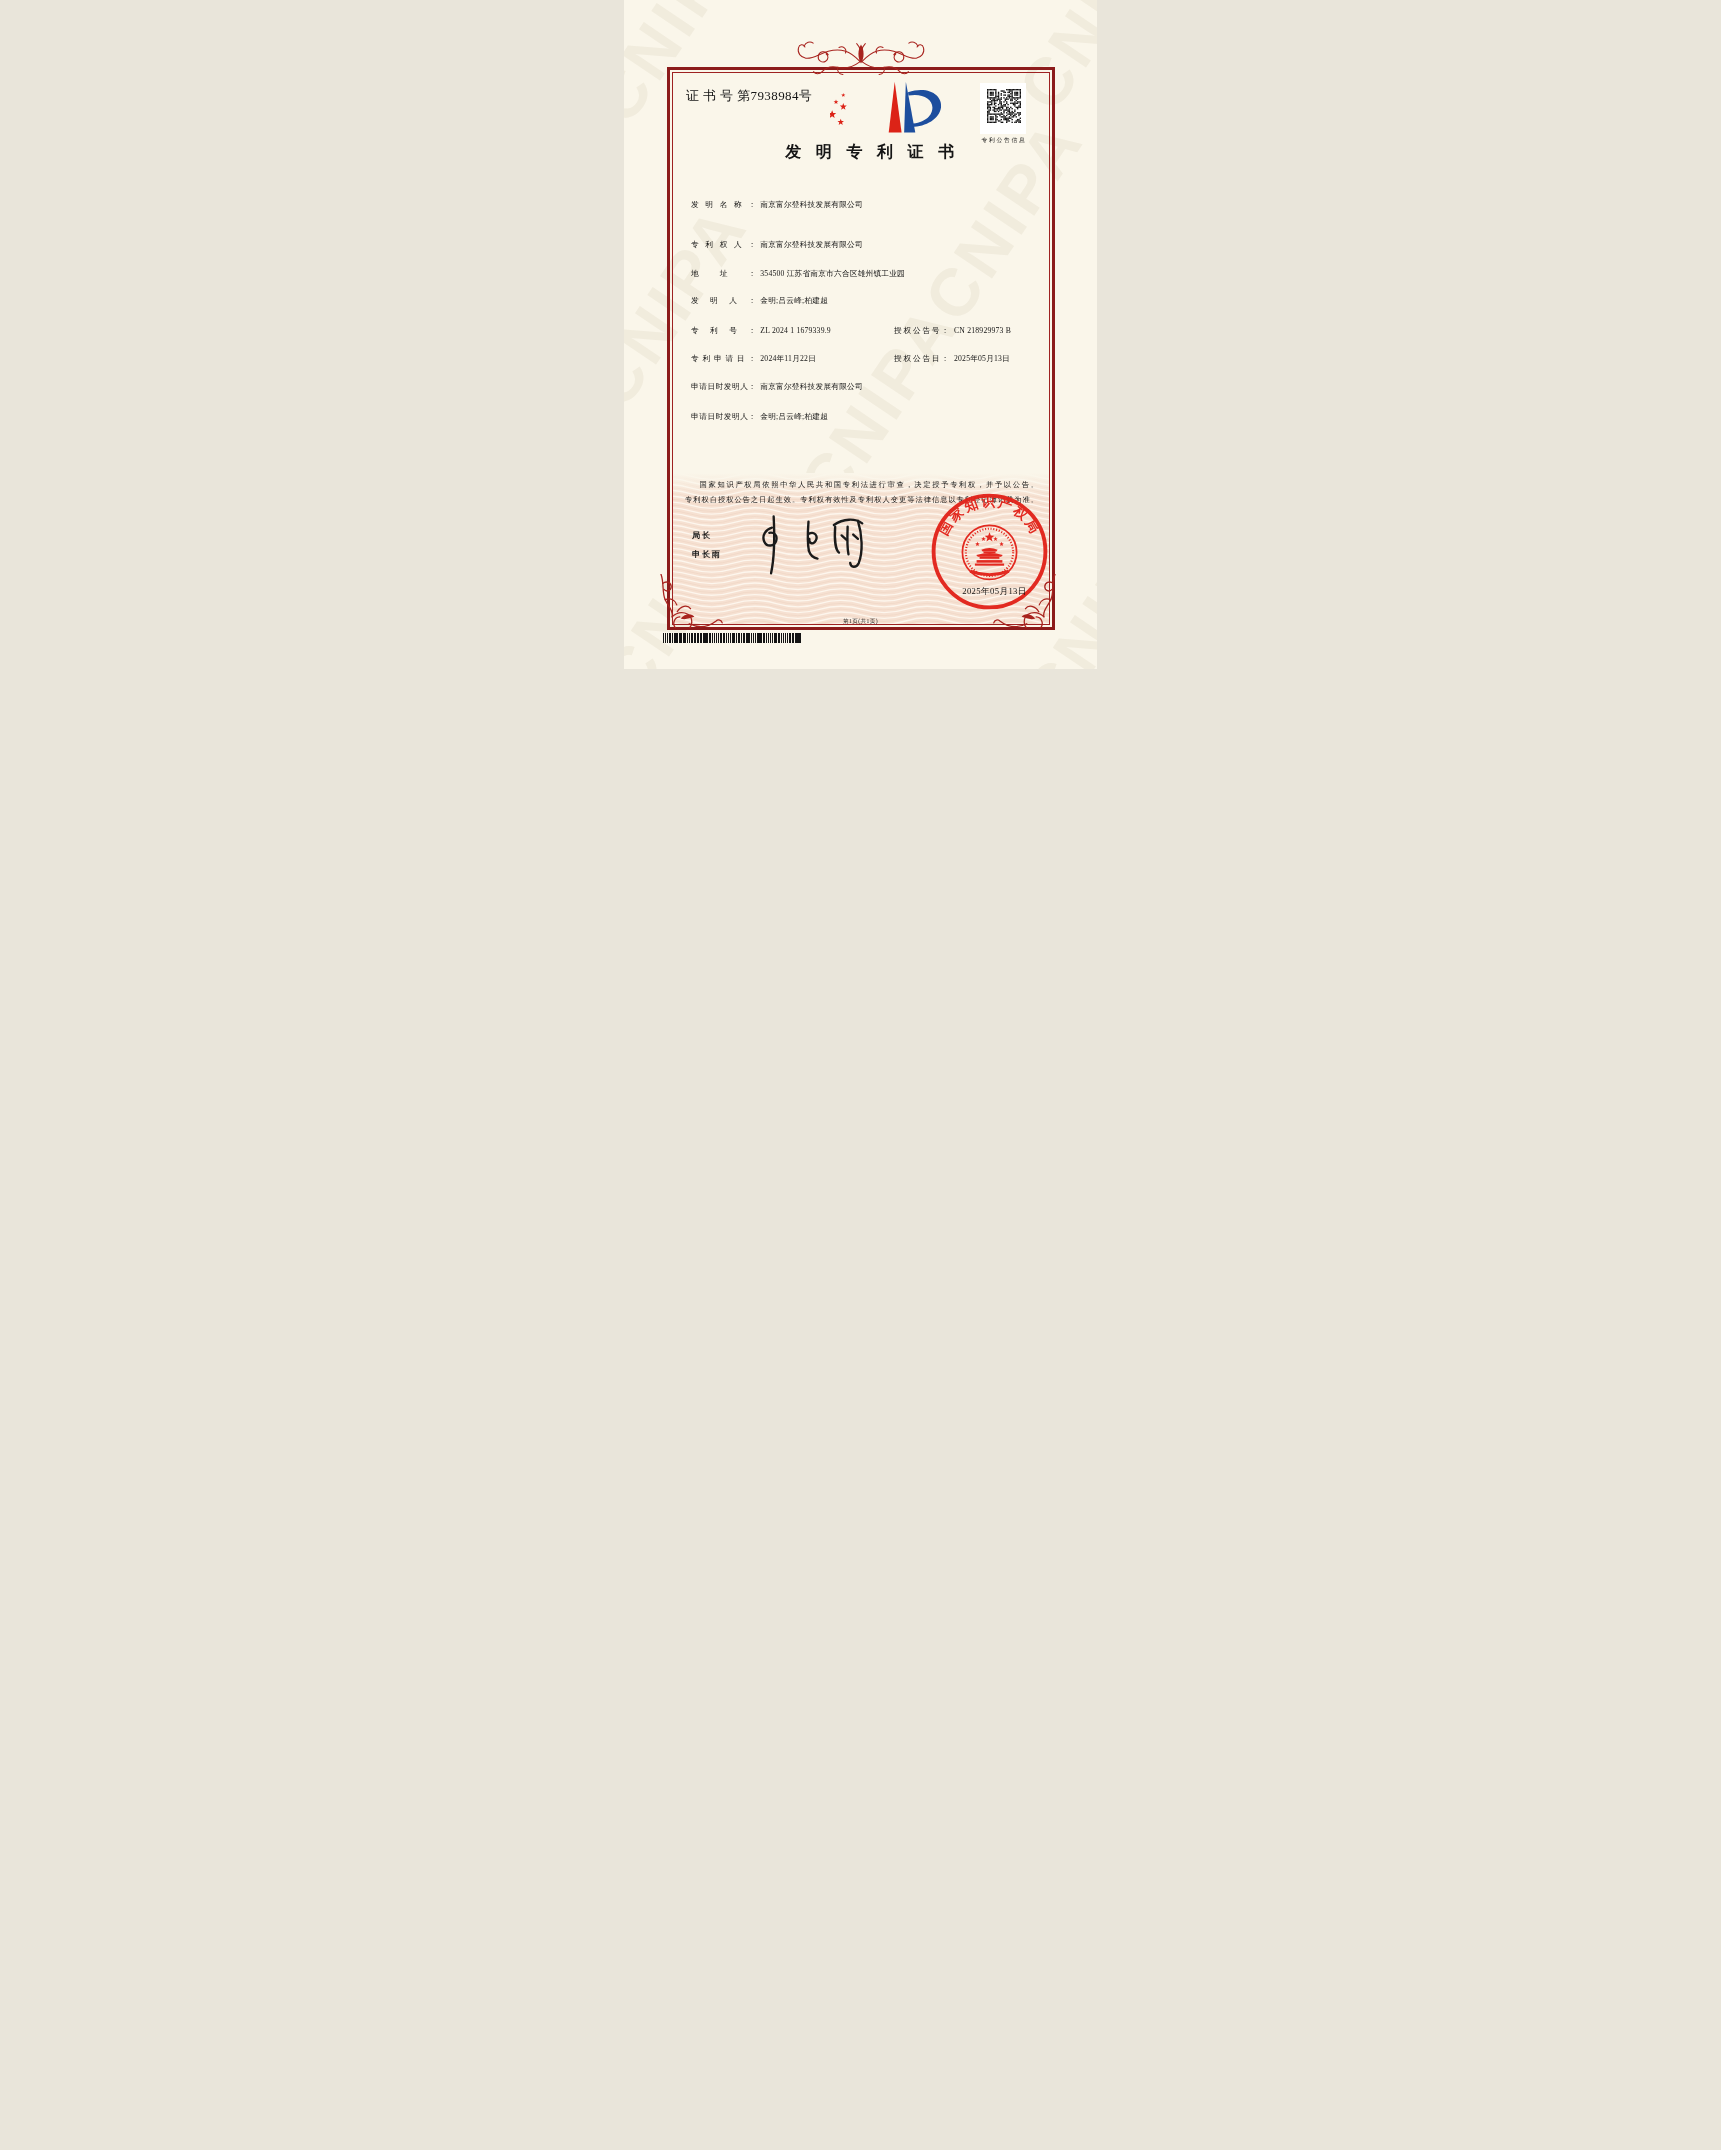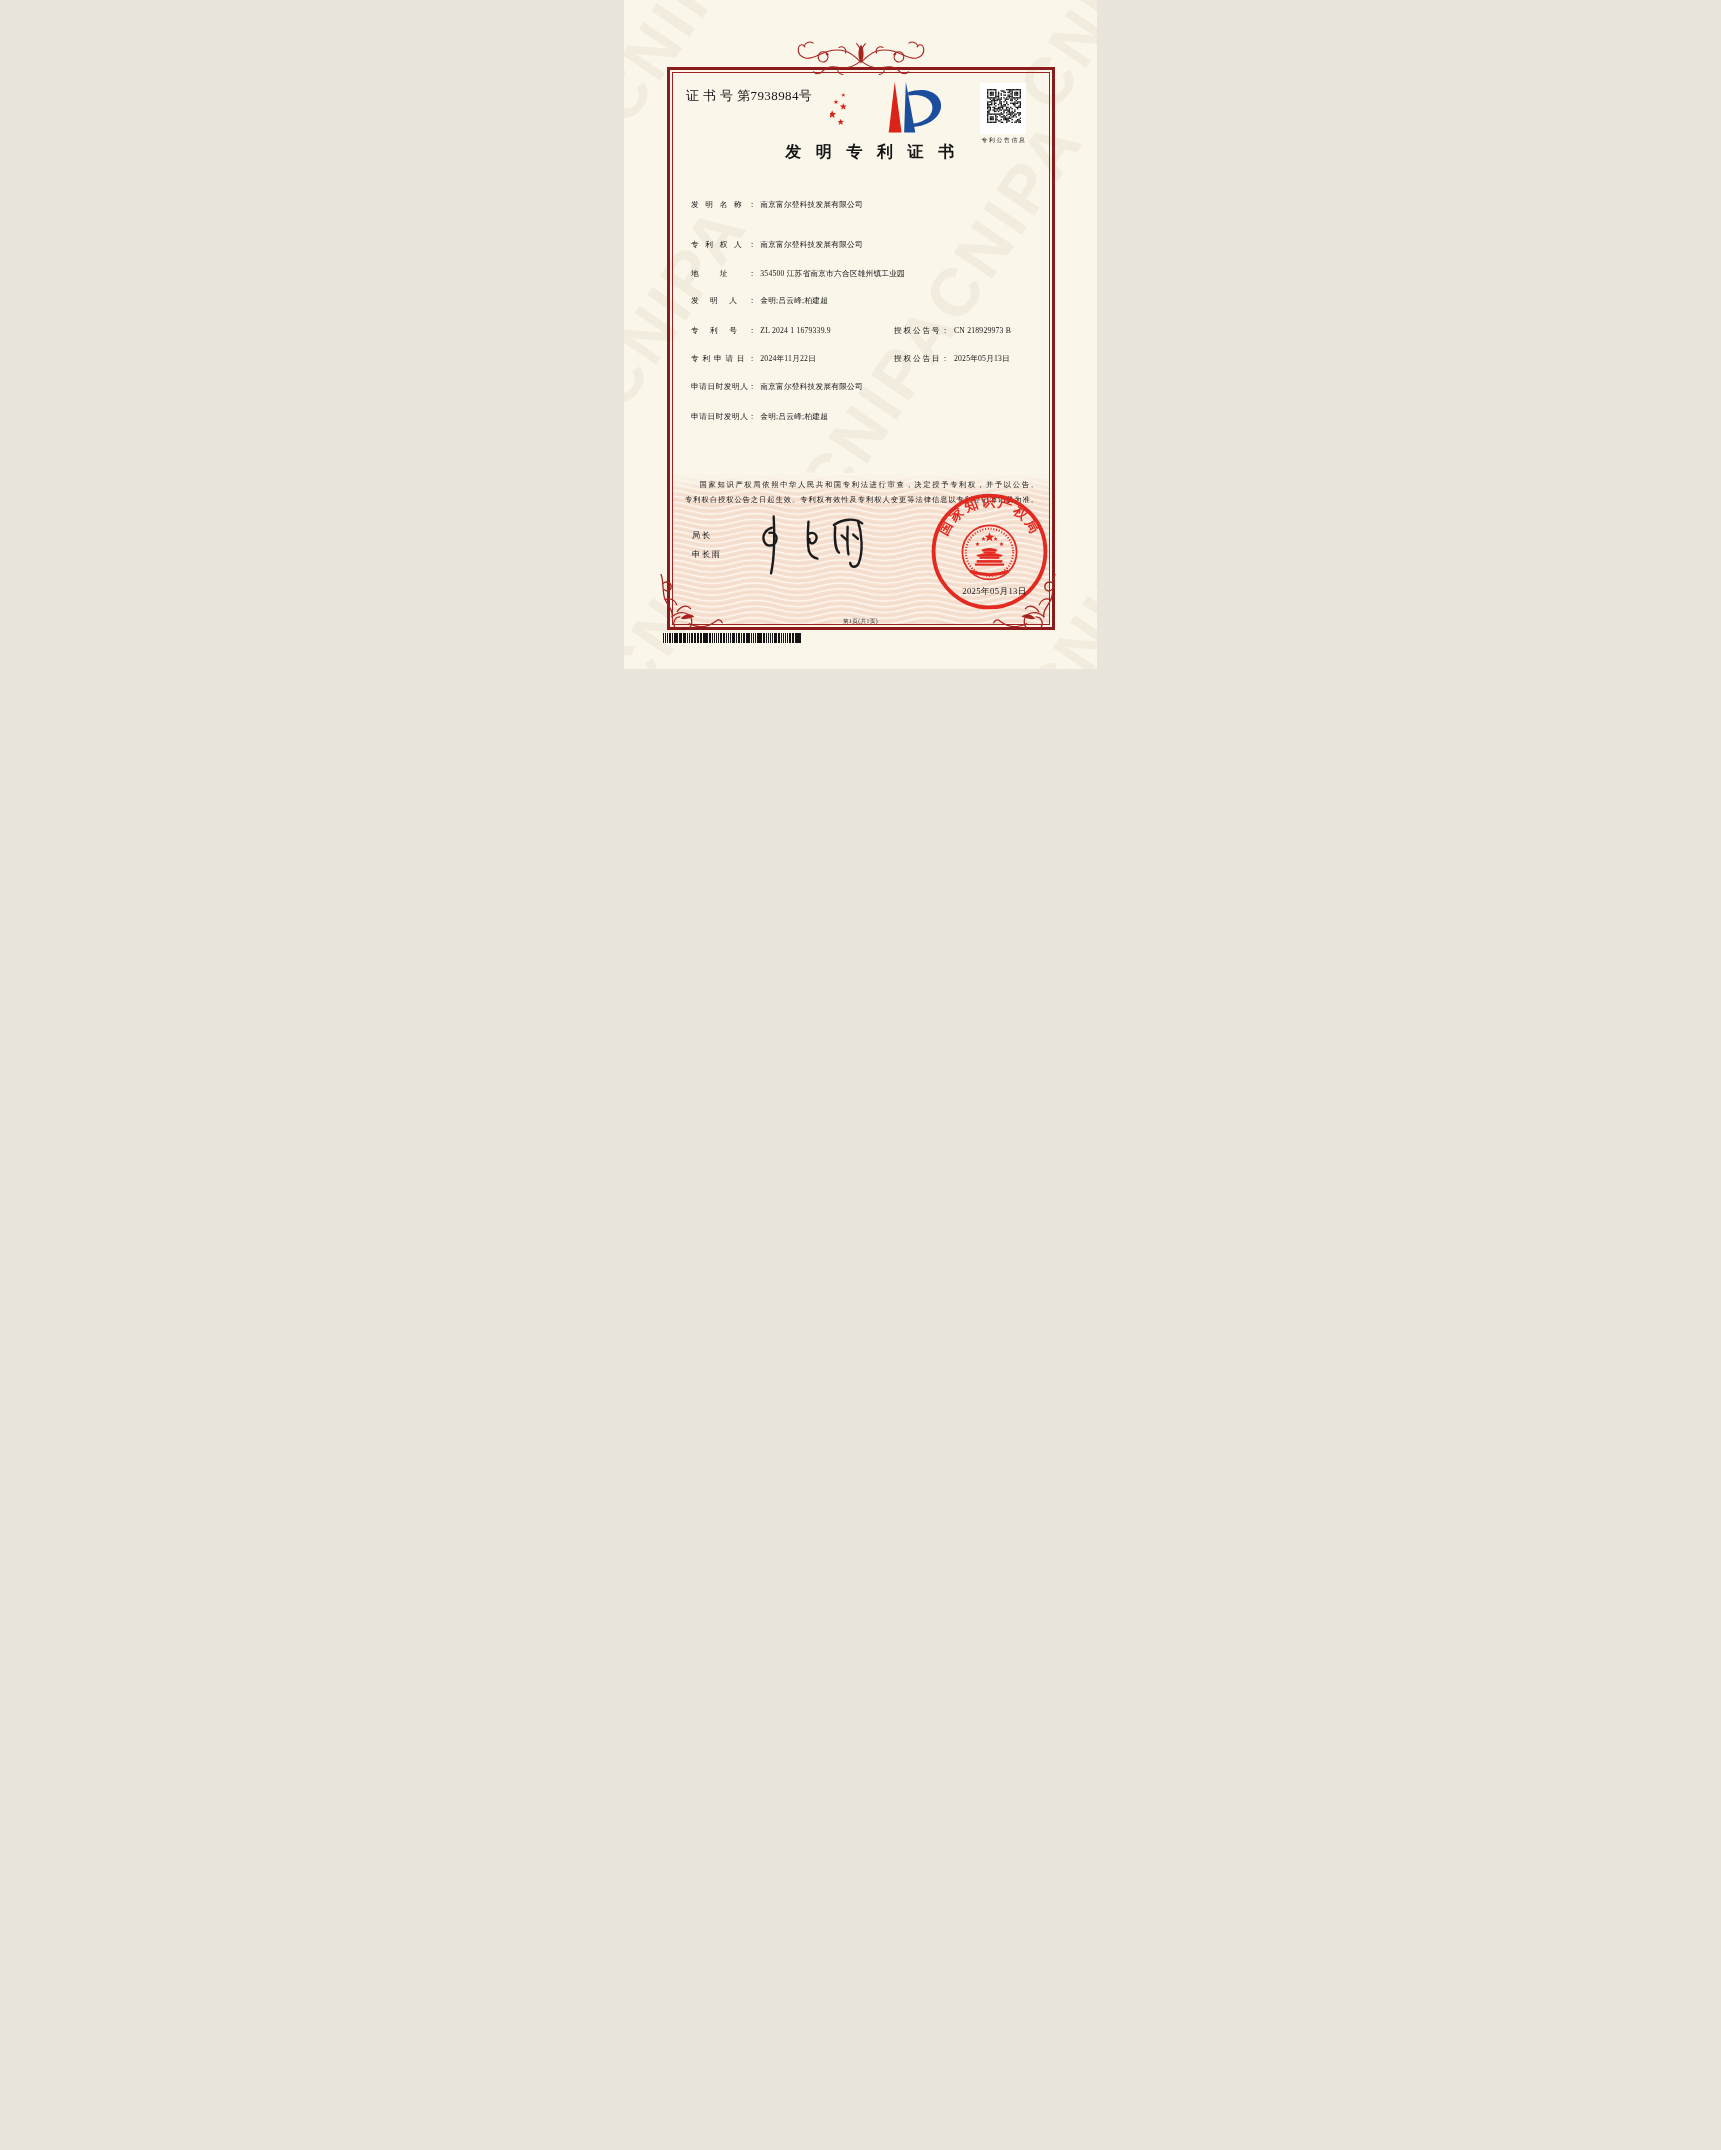--- a/index.html
+++ b/index.html
@@ -36,21 +36,21 @@
   .lbl{flex:0 0 65px;text-align:justify;text-align-last:justify;margin-right:4.3px;}
   .val{letter-spacing:0.2px;white-space:nowrap;}
   .rlbl{position:absolute;left:203px;top:0;width:55px;text-align:justify;text-align-last:justify;}
   .rval{position:absolute;left:263px;top:0;letter-spacing:0.2px;white-space:nowrap;}
   
   .stmt{position:absolute;left:61px;width:353px;font-size:7.3px;line-height:10px;z-index:3;
         text-align:justify;text-align-last:justify;margin-top:24px;}
   #stmt1{top:456px;text-indent:14.6px;}
   #stmt2{top:471px;}
   
-  .signer{position:absolute;left:68px;font-size:8.2px;letter-spacing:1.7px;z-index:3;}
+  .signer{position:absolute;left:68px;font-size:8.2px;letter-spacing:1.7px;z-index:3;font-weight:bold;}
   .sig{position:absolute;left:123px;top:512px;width:129px;height:64px;z-index:3;}
   
   .seal{position:absolute;left:301px;top:487px;width:129px;height:129px;z-index:4;opacity:.96;}
   .seal-date{position:absolute;left:306px;top:586px;width:129px;text-align:center;font-size:8.6px;
              letter-spacing:0.4px;z-index:5;color:#111;}
   
   .footer{position:absolute;left:0;top:618px;width:473px;text-align:center;font-size:5.6px;letter-spacing:0.4px;z-index:3;}
   .barcode{position:absolute;left:39px;top:633px;height:10px;display:flex;align-items:stretch;z-index:2;}
   .barcode b{display:block;height:100%;background:#141414;}
 </style>

